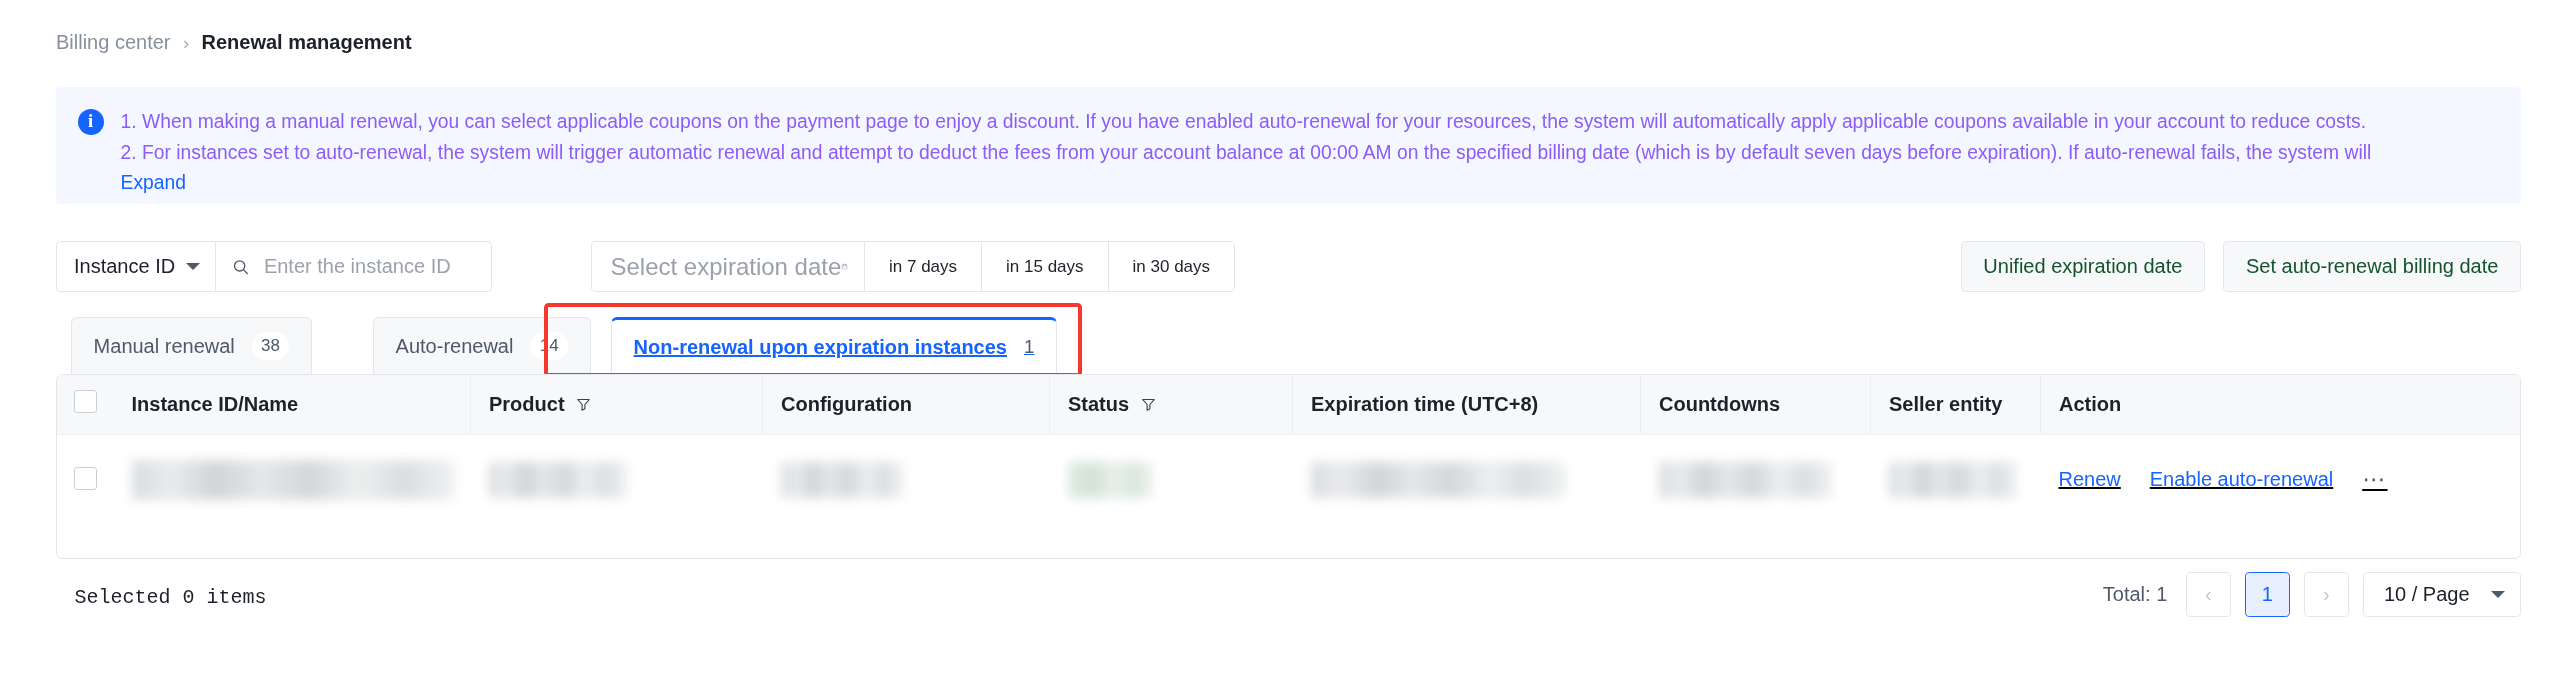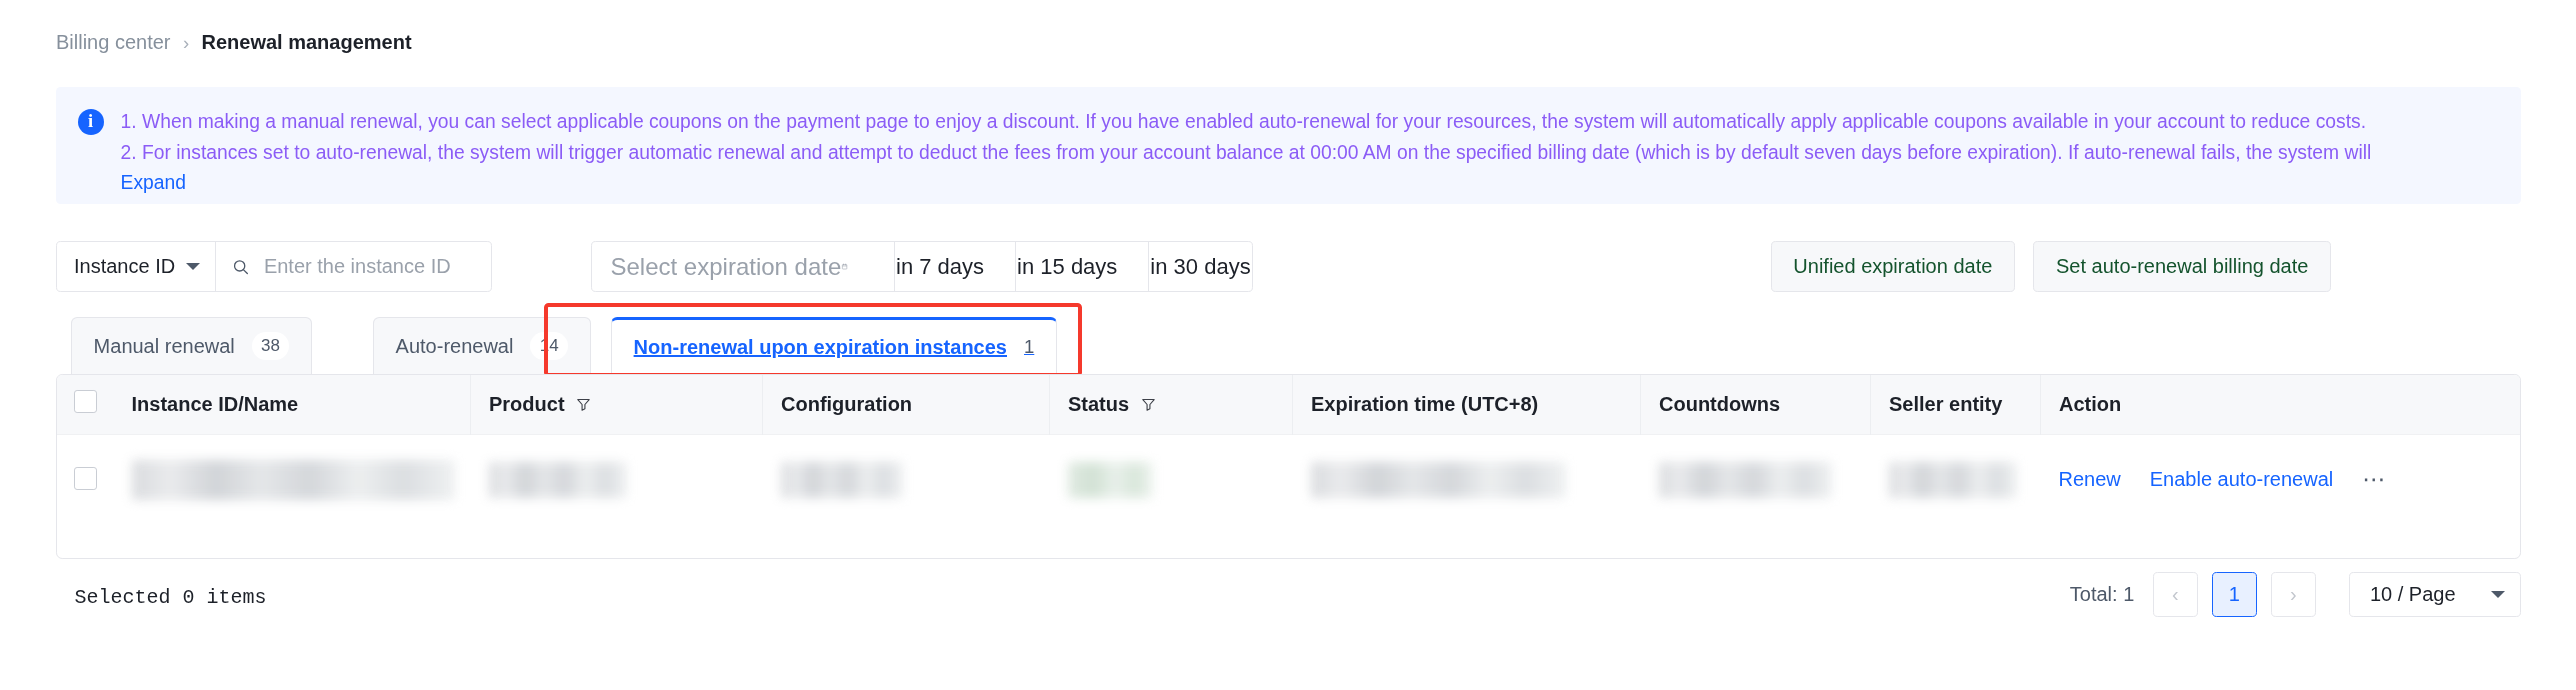--- a/index.html
+++ b/index.html
@@ -43,21 +43,21 @@
   .banner-line {
     font-size: 19.3px; color: #8b5cf6; line-height: 31px;
     white-space: nowrap; overflow: hidden;
   }
   .banner-expand {
     display: inline-block; margin-top: 4.6px;
     font-size: 19.3px; color: #1664ff; cursor: pointer;
   }
 
   
-  .filterbar { position: absolute; left: 56px; top: 241px; width: 2275px; height: 51px; }
+  .filterbar { position: absolute; left: 56px; top: 241px; width: 2465px; height: 51px; }
 
   .search-group {
     position: absolute; left: 0; top: 0;
     display: flex; height: 51px;
     border: 0.8px solid #e5e6eb; border-radius: 4.6px; background: #fff;
     overflow: hidden;
   }
   .sg-select {
     display: flex; align-items: center; gap: 10.8px;
     padding: 0 15.5px 0 17px; height: 100%;
@@ -83,23 +83,23 @@
     display: flex; height: 51px;
     border: 0.8px solid #e5e6eb; border-radius: 4.6px; background: #fff; overflow: hidden;
   }
   .dg-date {
     display: flex; align-items: center; justify-content: center;
     width: 272px; padding: 0 15.5px 0 18.5px; height: 100%;
     font-size: 24px; color: #9aa1ab; cursor: pointer; white-space: nowrap;
   }
   .dg-quick {
     display: flex; align-items: center; justify-content: center;
-    padding: 0 1px; height: 100%;
-    font-size: 22px; color: #1d2129; cursor: pointer;
-    border-left: 0.8px solid #e5e6eb; white-space: nowrap; margin-left: 30px;
+    padding: 0 24px; height: 100%;
+    font-size: 17px; color: #1d2129; cursor: pointer;
+    border-left: 0.8px solid #e5e6eb; white-space: nowrap;
   }
 
   .right-btns { position: absolute; right: 0; top: 0; display: flex; gap: 18.5px; }
   .obtn {
     display: flex; align-items: center; justify-content: center;
     height: 51px; padding: 0 21.6px;
     border: 0.8px solid #e5e6eb; border-radius: 4.6px; background: #f7f8fa;
     font-size: 20px; color: #14532d; cursor: pointer; white-space: nowrap;
   }
 
@@ -131,21 +131,21 @@
     position: absolute; left: 544px; top: 303px;
     width: 538px; height: 74px;
     border: 4.6px solid #f5392c; border-radius: 4.6px;
     pointer-events: none;
   }
 
   
   .tablewrap {
     position: absolute; left: 56px; top: 374px;
     width: 2465px; height: 185px;
-    border: 0.8px solid #e5e6eb; border-radius: 6.2px; background: #fff; overflow: hidden;
+    border: 0.8px solid #e5e6eb; border-radius: 6.2px; background: #fff; overflow: hidden; text-decoration: underline;
   }
   table.grid { width: 100%; border-collapse: collapse; table-layout: fixed; }
   table.grid thead th {
     background: #f7f8fa; height: 59px;
     text-align: left; font-size: 20px; font-weight: bold; color: #1d2129;
     padding: 0 0 0 18.5px; border-right: 0.8px solid #eceef1;
     white-space: nowrap; vertical-align: middle;
   }
   table.grid thead th:last-child { border-right: none; }
   table.grid thead th.cb, table.grid tbody td.cb { width: 56px; padding-left: 17px; border-right: none; }
@@ -181,22 +181,22 @@
   .pager { position: absolute; right: 0; top: 0; display: flex; align-items: center; gap: 14px; }
   .pg-total { font-size: 20px; color: #4e5969; margin-right: 4.6px; }
   .pg-btn {
     width: 45px; height: 45px; border: 0.8px solid #e5e6eb; border-radius: 4.6px;
     background: #fff; display: flex; align-items: center; justify-content: center;
     font-size: 20px; color: #c3c7ce; cursor: pointer;
   }
   .pg-btn.num { border-color: #1664ff; background: #e8f0ff; color: #1664ff; }
   .pg-size {
     height: 45px; padding: 0 15.5px 0 20px; border: 0.8px solid #e5e6eb; border-radius: 4.6px;
-    background: #fff; display: flex; align-items: center; gap: 35px;
-    font-size: 20px; color: #1d2129; cursor: pointer; margin-left: 19px; white-space: nowrap;
+    background: #fff; display: flex; align-items: center; gap: 21px;
+    font-size: 20px; color: #1d2129; cursor: pointer; margin-left: 0; white-space: nowrap;
   }
   .a-link { color: #1664ff; font-size: 20px; cursor: pointer; }
   .dots { color: #4e5969; font-size: 23px; letter-spacing: 2.3px; cursor: pointer; }
   .act-cell { display: flex; align-items: center; gap: 29px; }
 </style>
 </head>
 <body>
 
 <div class="page">
 

